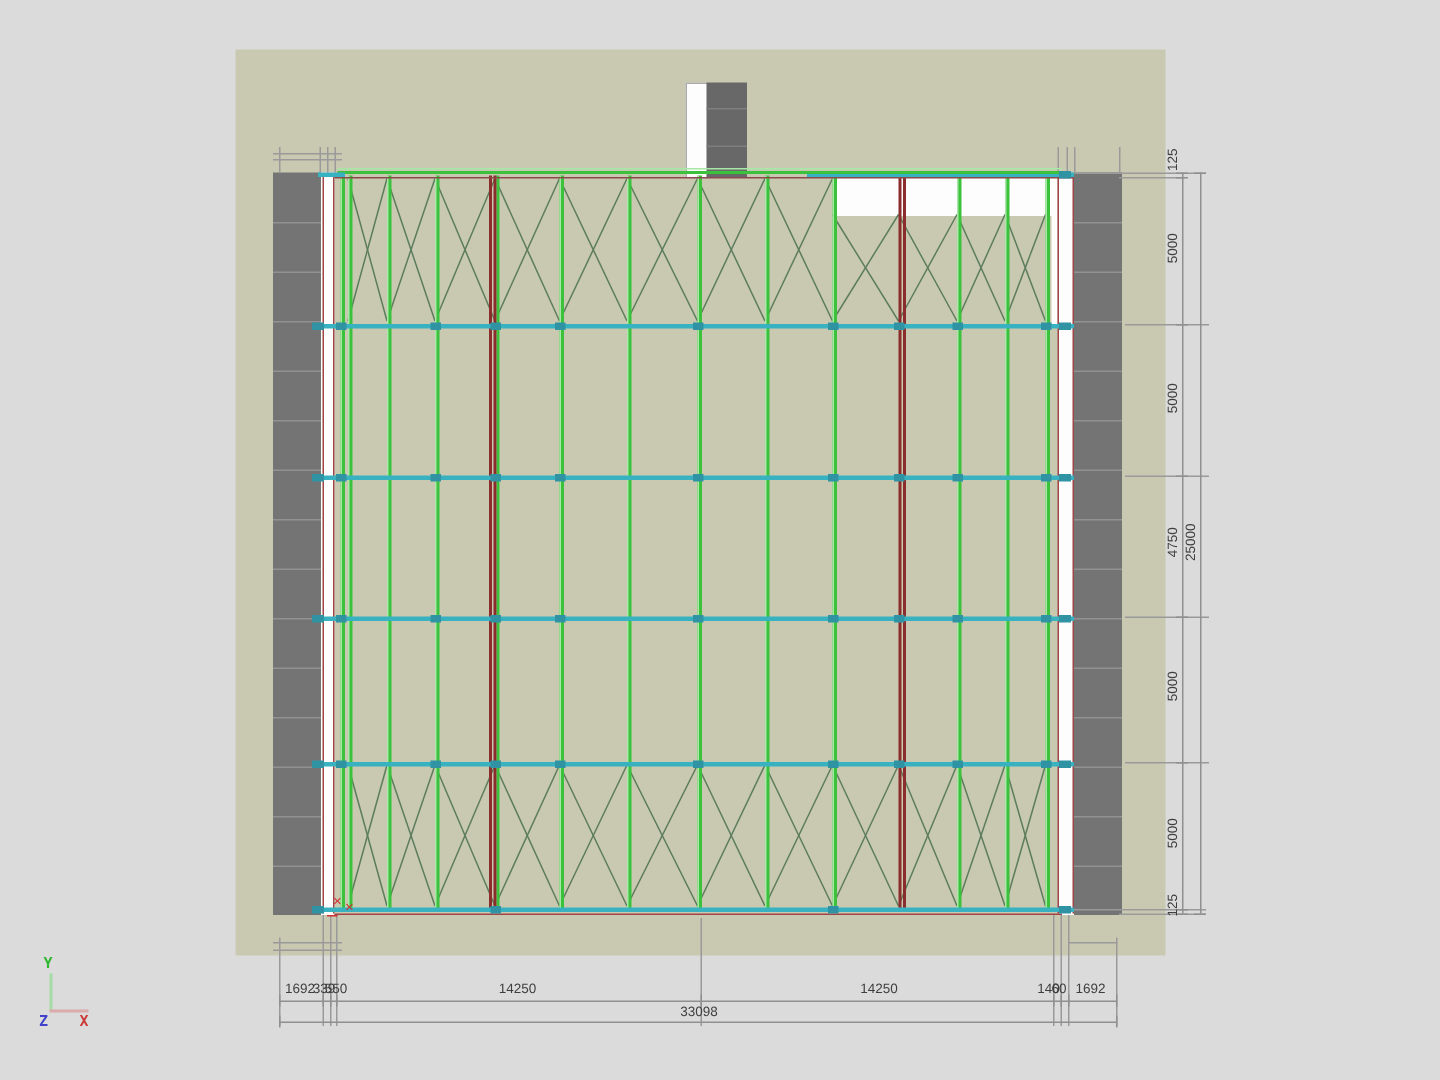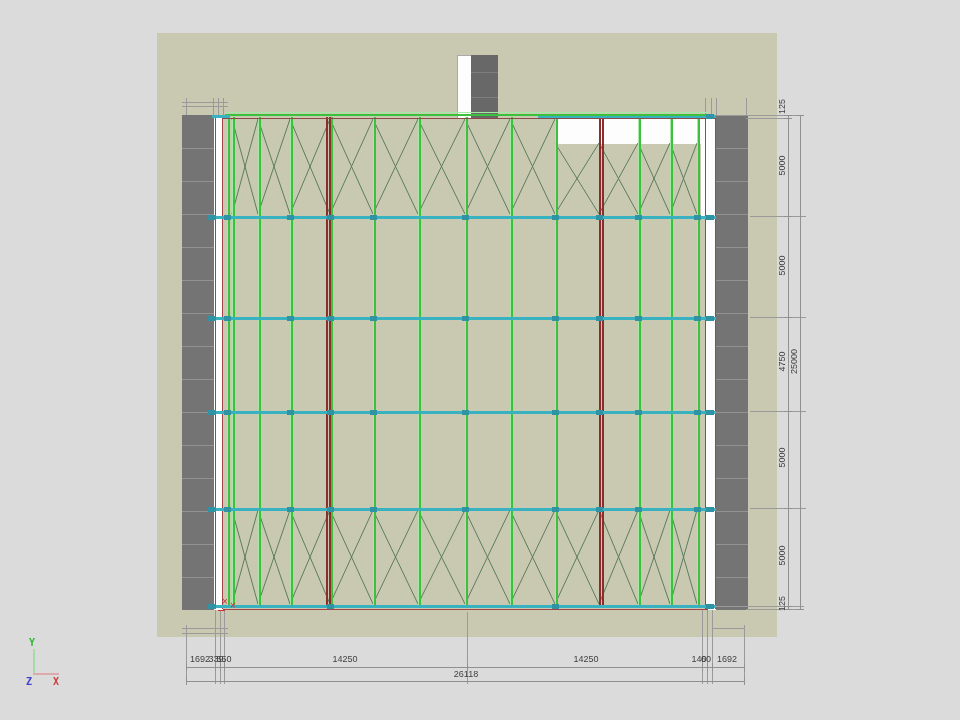--- a/index.html
+++ b/index.html
@@ -252,21 +252,21 @@
       <div class=" abs" style="left: 796px; top: 115px; width: 8px; height: 1px; background: rgb(144, 144, 144);"></div>
       <div class=" abs" style="left: 796px; top: 609px; width: 8px; height: 1px; background: rgb(144, 144, 144);"></div>
       <span class="dimtext abs" style="left: 180px; top: 655px; width: 40px; text-align: center;">1692</span>
       <span class="dimtext abs" style="left: 196px; top: 655px; width: 40px; text-align: center;">339</span>
       <span class="dimtext abs" style="left: 204px; top: 655px; width: 40px; text-align: center;">550</span>
       <span class="dimtext abs" style="left: 325px; top: 655px; width: 40px; text-align: center;">14250</span>
       <span class="dimtext abs" style="left: 566px; top: 655px; width: 40px; text-align: center;">14250</span>
       <span class="dimtext abs" style="left: 679px; top: 655px; width: 40px; text-align: center;">140</span>
       <span class="dimtext abs" style="left: 686px; top: 655px; width: 40px; text-align: center;">60</span>
       <span class="dimtext abs" style="left: 707px; top: 655px; width: 40px; text-align: center;">1692</span>
-      <span class="dimtext abs" style="left: 446px; top: 670px; width: 40px; text-align: center;">26118</span>
+      <span class="dimtext abs" style="left: 446px; top: 670px; width: 40px; text-align: center;">33098</span>
       <span class="dimtext rot abs" style="left: 762px; top: 102px; width: 40px; text-align: center;">125</span>
       <span class="dimtext rot abs" style="left: 762px; top: 161px; width: 40px; text-align: center;">5000</span>
       <span class="dimtext rot abs" style="left: 762px; top: 261px; width: 40px; text-align: center;">5000</span>
       <span class="dimtext rot abs" style="left: 762px; top: 357px; width: 40px; text-align: center;">4750</span>
       <span class="dimtext rot abs" style="left: 762px; top: 453px; width: 40px; text-align: center;">5000</span>
       <span class="dimtext rot abs" style="left: 762px; top: 551px; width: 40px; text-align: center;">5000</span>
       <span class="dimtext rot abs" style="left: 762px; top: 599px; width: 40px; text-align: center;">125</span>
       <span class="dimtext rot abs" style="left: 774px; top: 357px; width: 40px; text-align: center;">25000</span>
     </div>
 

